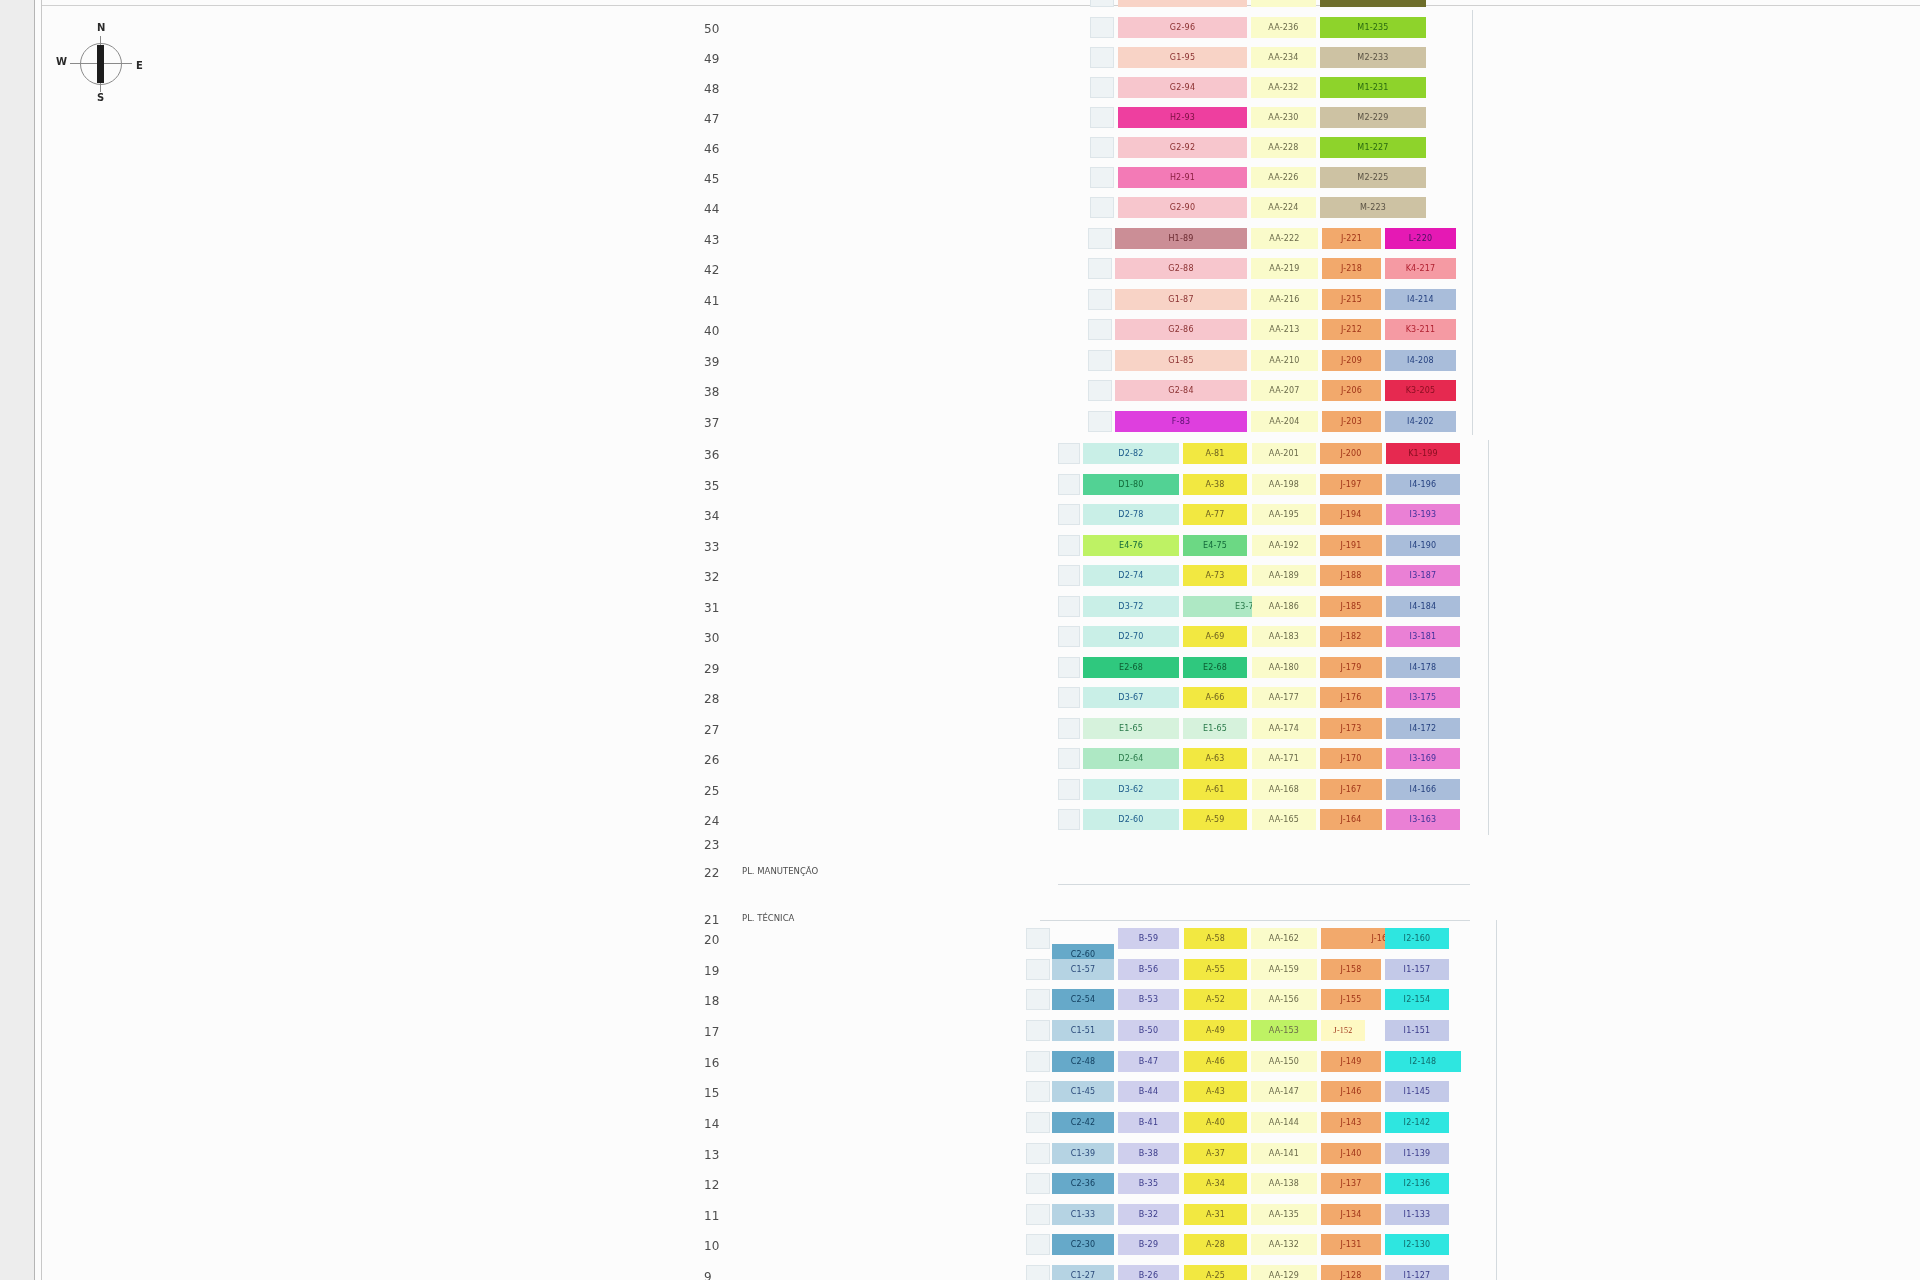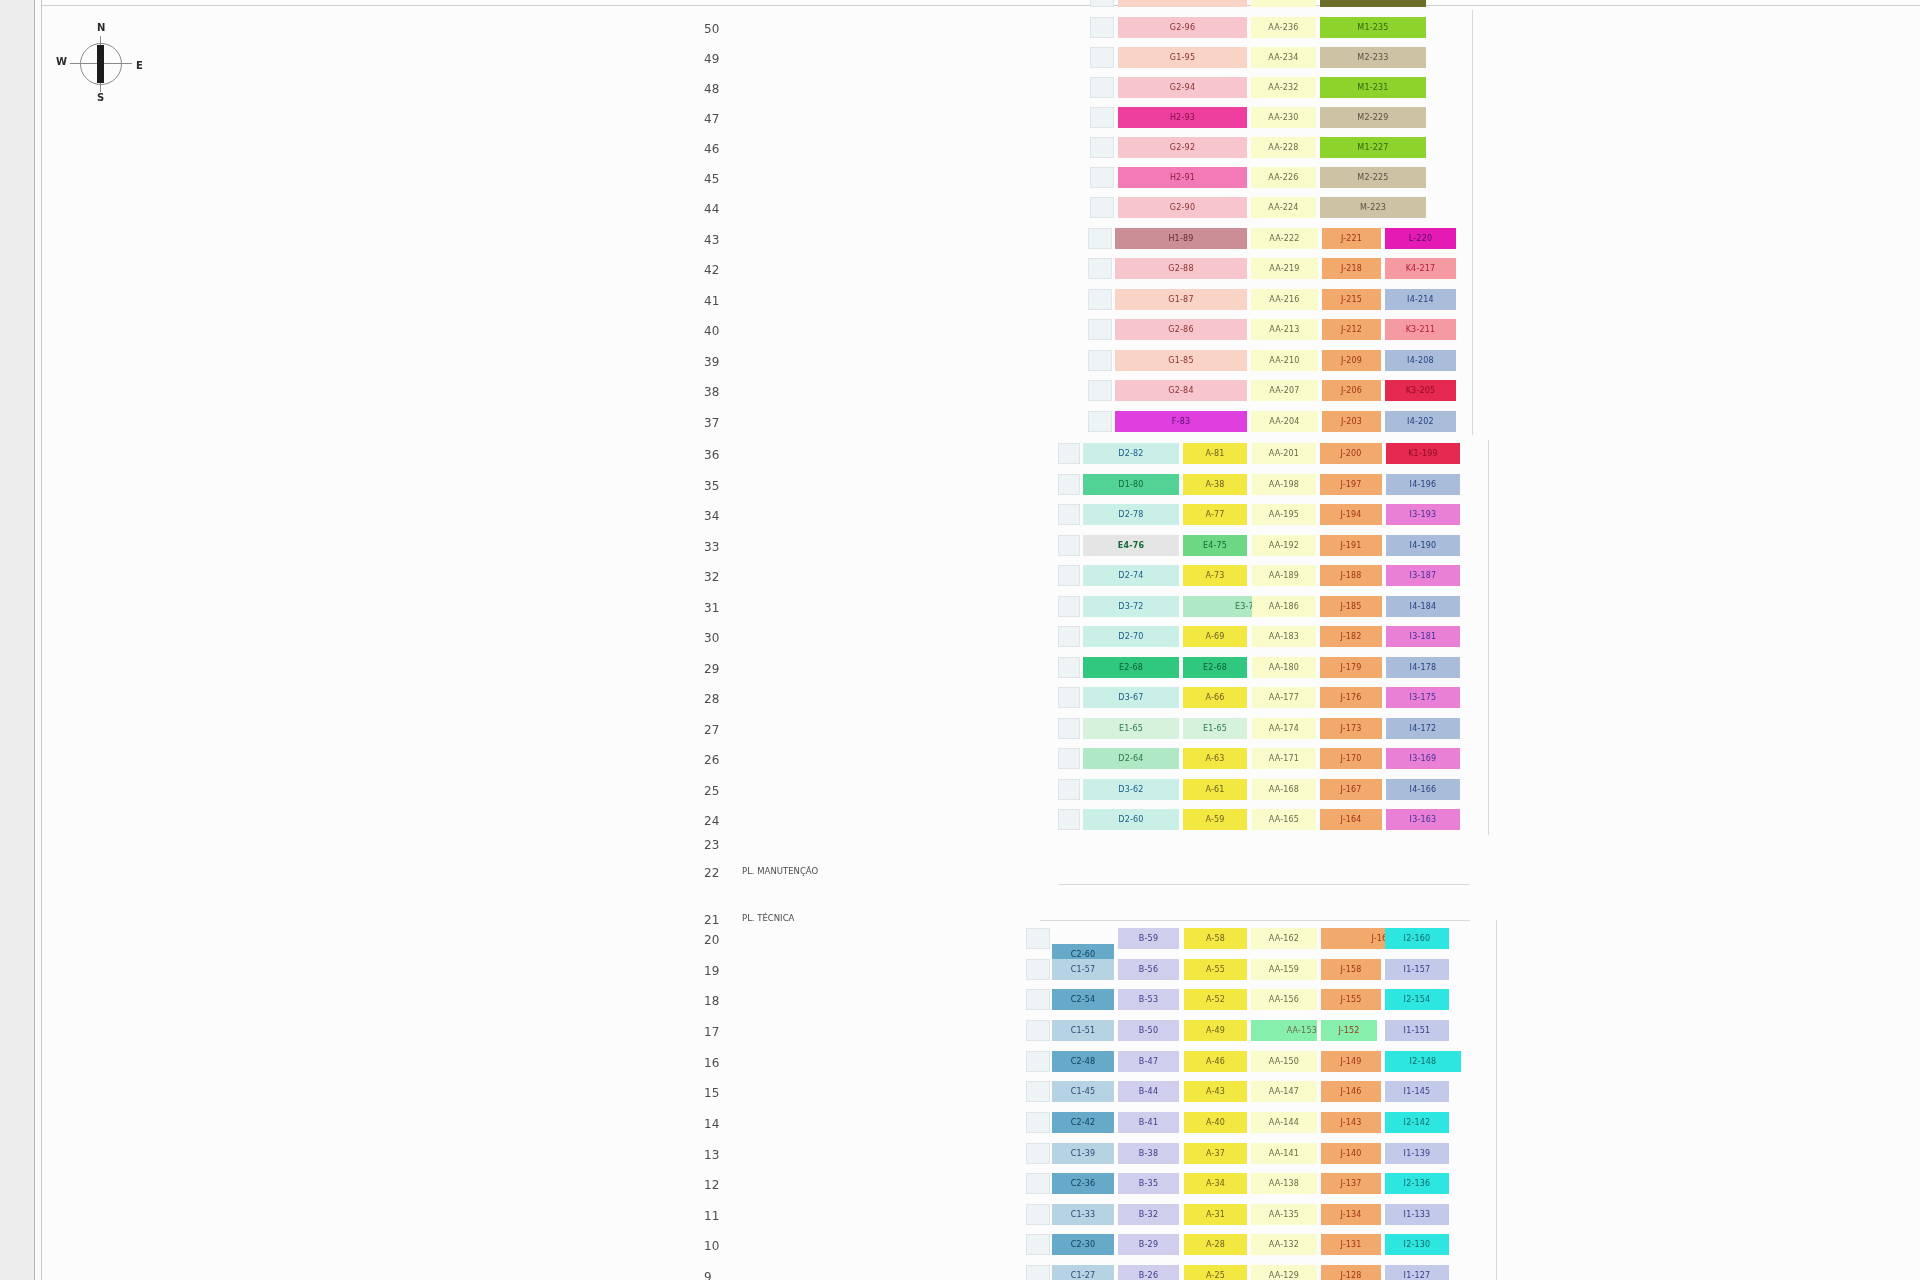--- a/index.html
+++ b/index.html
@@ -142,21 +142,21 @@
       <div class="cell" style="left: 1386px; top: 474px; width: 74px; background: rgb(169, 189, 218); color: rgb(35, 63, 126);">I4-196</div>
       <div class="floorlab" style="left: 704px; top: 509px;">34</div>
       <div class="ghost" style="left: 1058px; top: 504px; width: 22px; height: 21px;"></div>
       <div class="cell" style="left: 1083px; top: 504px; width: 96px; background: rgb(201, 239, 231); color: rgb(26, 90, 138);">D2-78</div>
       <div class="cell" style="left: 1183px; top: 504px; width: 64px; background: rgb(242, 232, 65); color: rgb(107, 94, 30);">A-77</div>
       <div class="cell" style="left: 1252px; top: 504px; width: 64px; background: rgb(250, 251, 202); color: rgb(106, 106, 74);">AA-195</div>
       <div class="cell" style="left: 1320px; top: 504px; width: 62px; background: rgb(242, 169, 108); color: rgb(160, 52, 24);">J-194</div>
       <div class="cell" style="left: 1386px; top: 504px; width: 74px; background: rgb(234, 128, 213); color: rgb(64, 48, 154);">I3-193</div>
       <div class="floorlab" style="left: 704px; top: 540px;">33</div>
       <div class="ghost" style="left: 1058px; top: 535px; width: 22px; height: 21px;"></div>
-      <div class="cell" style="left: 1083px; top: 535px; width: 96px; background: #e5e5e5; color: rgb(19, 106, 58); font-weight: bold;">E4-76</div>
+      <div class="cell" style="left: 1083px; top: 535px; width: 96px; background: #bef264; color: rgb(19, 106, 58);">E4-76</div>
       <div class="cell" style="left: 1183px; top: 535px; width: 64px; background: rgb(108, 216, 132); color: rgb(19, 106, 58);">E4-75</div>
       <div class="cell" style="left: 1252px; top: 535px; width: 64px; background: rgb(250, 251, 202); color: rgb(106, 106, 74);">AA-192</div>
       <div class="cell" style="left: 1320px; top: 535px; width: 62px; background: rgb(242, 169, 108); color: rgb(160, 52, 24);">J-191</div>
       <div class="cell" style="left: 1386px; top: 535px; width: 74px; background: rgb(169, 189, 218); color: rgb(35, 63, 126);">I4-190</div>
       <div class="floorlab" style="left: 704px; top: 570px;">32</div>
       <div class="ghost" style="left: 1058px; top: 565px; width: 22px; height: 21px;"></div>
       <div class="cell" style="left: 1083px; top: 565px; width: 96px; background: rgb(201, 239, 231); color: rgb(26, 90, 138);">D2-74</div>
       <div class="cell" style="left: 1183px; top: 565px; width: 64px; background: rgb(242, 232, 65); color: rgb(107, 94, 30);">A-73</div>
       <div class="cell" style="left: 1252px; top: 565px; width: 64px; background: rgb(250, 251, 202); color: rgb(106, 106, 74);">AA-189</div>
       <div class="cell" style="left: 1320px; top: 565px; width: 62px; background: rgb(242, 169, 108); color: rgb(160, 52, 24);">J-188</div>
@@ -239,22 +239,22 @@
       <div class="cell" style="left: 1118px; top: 989px; width: 61px; background: rgb(207, 207, 237); color: rgb(58, 58, 138);">B-53</div>
       <div class="cell" style="left: 1184px; top: 989px; width: 63px; background: rgb(242, 232, 65); color: rgb(107, 94, 30);">A-52</div>
       <div class="cell" style="left: 1251px; top: 989px; width: 66px; background: rgb(250, 251, 202); color: rgb(106, 106, 74);">AA-156</div>
       <div class="cell" style="left: 1321px; top: 989px; width: 60px; background: rgb(242, 169, 108); color: rgb(160, 52, 24);">J-155</div>
       <div class="cell" style="left: 1385px; top: 989px; width: 64px; background: rgb(46, 230, 224); color: rgb(16, 106, 106);">I2-154</div>
       <div class="floorlab" style="left: 704px; top: 1025px;">17</div>
       <div class="ghost" style="left: 1026px; top: 1020px; width: 24px; height: 21px;"></div>
       <div class="cell" style="left: 1052px; top: 1020px; width: 62px; background: rgb(181, 211, 227); color: rgb(42, 74, 122);">C1-51</div>
       <div class="cell" style="left: 1118px; top: 1020px; width: 61px; background: rgb(207, 207, 237); color: rgb(58, 58, 138);">B-50</div>
       <div class="cell" style="left: 1184px; top: 1020px; width: 63px; background: rgb(242, 232, 65); color: rgb(107, 94, 30);">A-49</div>
-      <div class="cell" style="left: 1251px; top: 1020px; width: 66px; background: #86efac; color: rgb(106, 106, 74); text-align: right;">AA-153</div>
-      <div class="cell" style="left: 1321px; top: 1020px; width: 56px; background: #86efac; color: rgb(160, 52, 24);">J-152</div>
+      <div class="cell" style="left: 1251px; top: 1020px; width: 66px; background: #bef264; color: rgb(106, 106, 74);">AA-153</div>
+      <div class="cell" style="left: 1321px; top: 1020px; width: 44px; background: #fef9c3; color: rgb(160, 52, 24); font-family: Liberation Serif, serif;">J-152</div>
       <div class="cell" style="left: 1385px; top: 1020px; width: 64px; background: rgb(195, 201, 232); color: rgb(58, 58, 138);">I1-151</div>
       <div class="floorlab" style="left: 704px; top: 1056px;">16</div>
       <div class="ghost" style="left: 1026px; top: 1051px; width: 24px; height: 21px;"></div>
       <div class="cell" style="left: 1052px; top: 1051px; width: 62px; background: rgb(102, 169, 201); color: rgb(16, 60, 92);">C2-48</div>
       <div class="cell" style="left: 1118px; top: 1051px; width: 61px; background: rgb(207, 207, 237); color: rgb(58, 58, 138);">B-47</div>
       <div class="cell" style="left: 1184px; top: 1051px; width: 63px; background: rgb(242, 232, 65); color: rgb(107, 94, 30);">A-46</div>
       <div class="cell" style="left: 1251px; top: 1051px; width: 66px; background: rgb(250, 251, 202); color: rgb(106, 106, 74);">AA-150</div>
       <div class="cell" style="left: 1321px; top: 1051px; width: 60px; background: rgb(242, 169, 108); color: rgb(160, 52, 24);">J-149</div>
       <div class="cell" style="left: 1385px; top: 1051px; width: 76px; background: rgb(46, 230, 224); color: rgb(16, 106, 106);">I2-148</div>
       <div class="floorlab" style="left: 704px; top: 1086px;">15</div>

